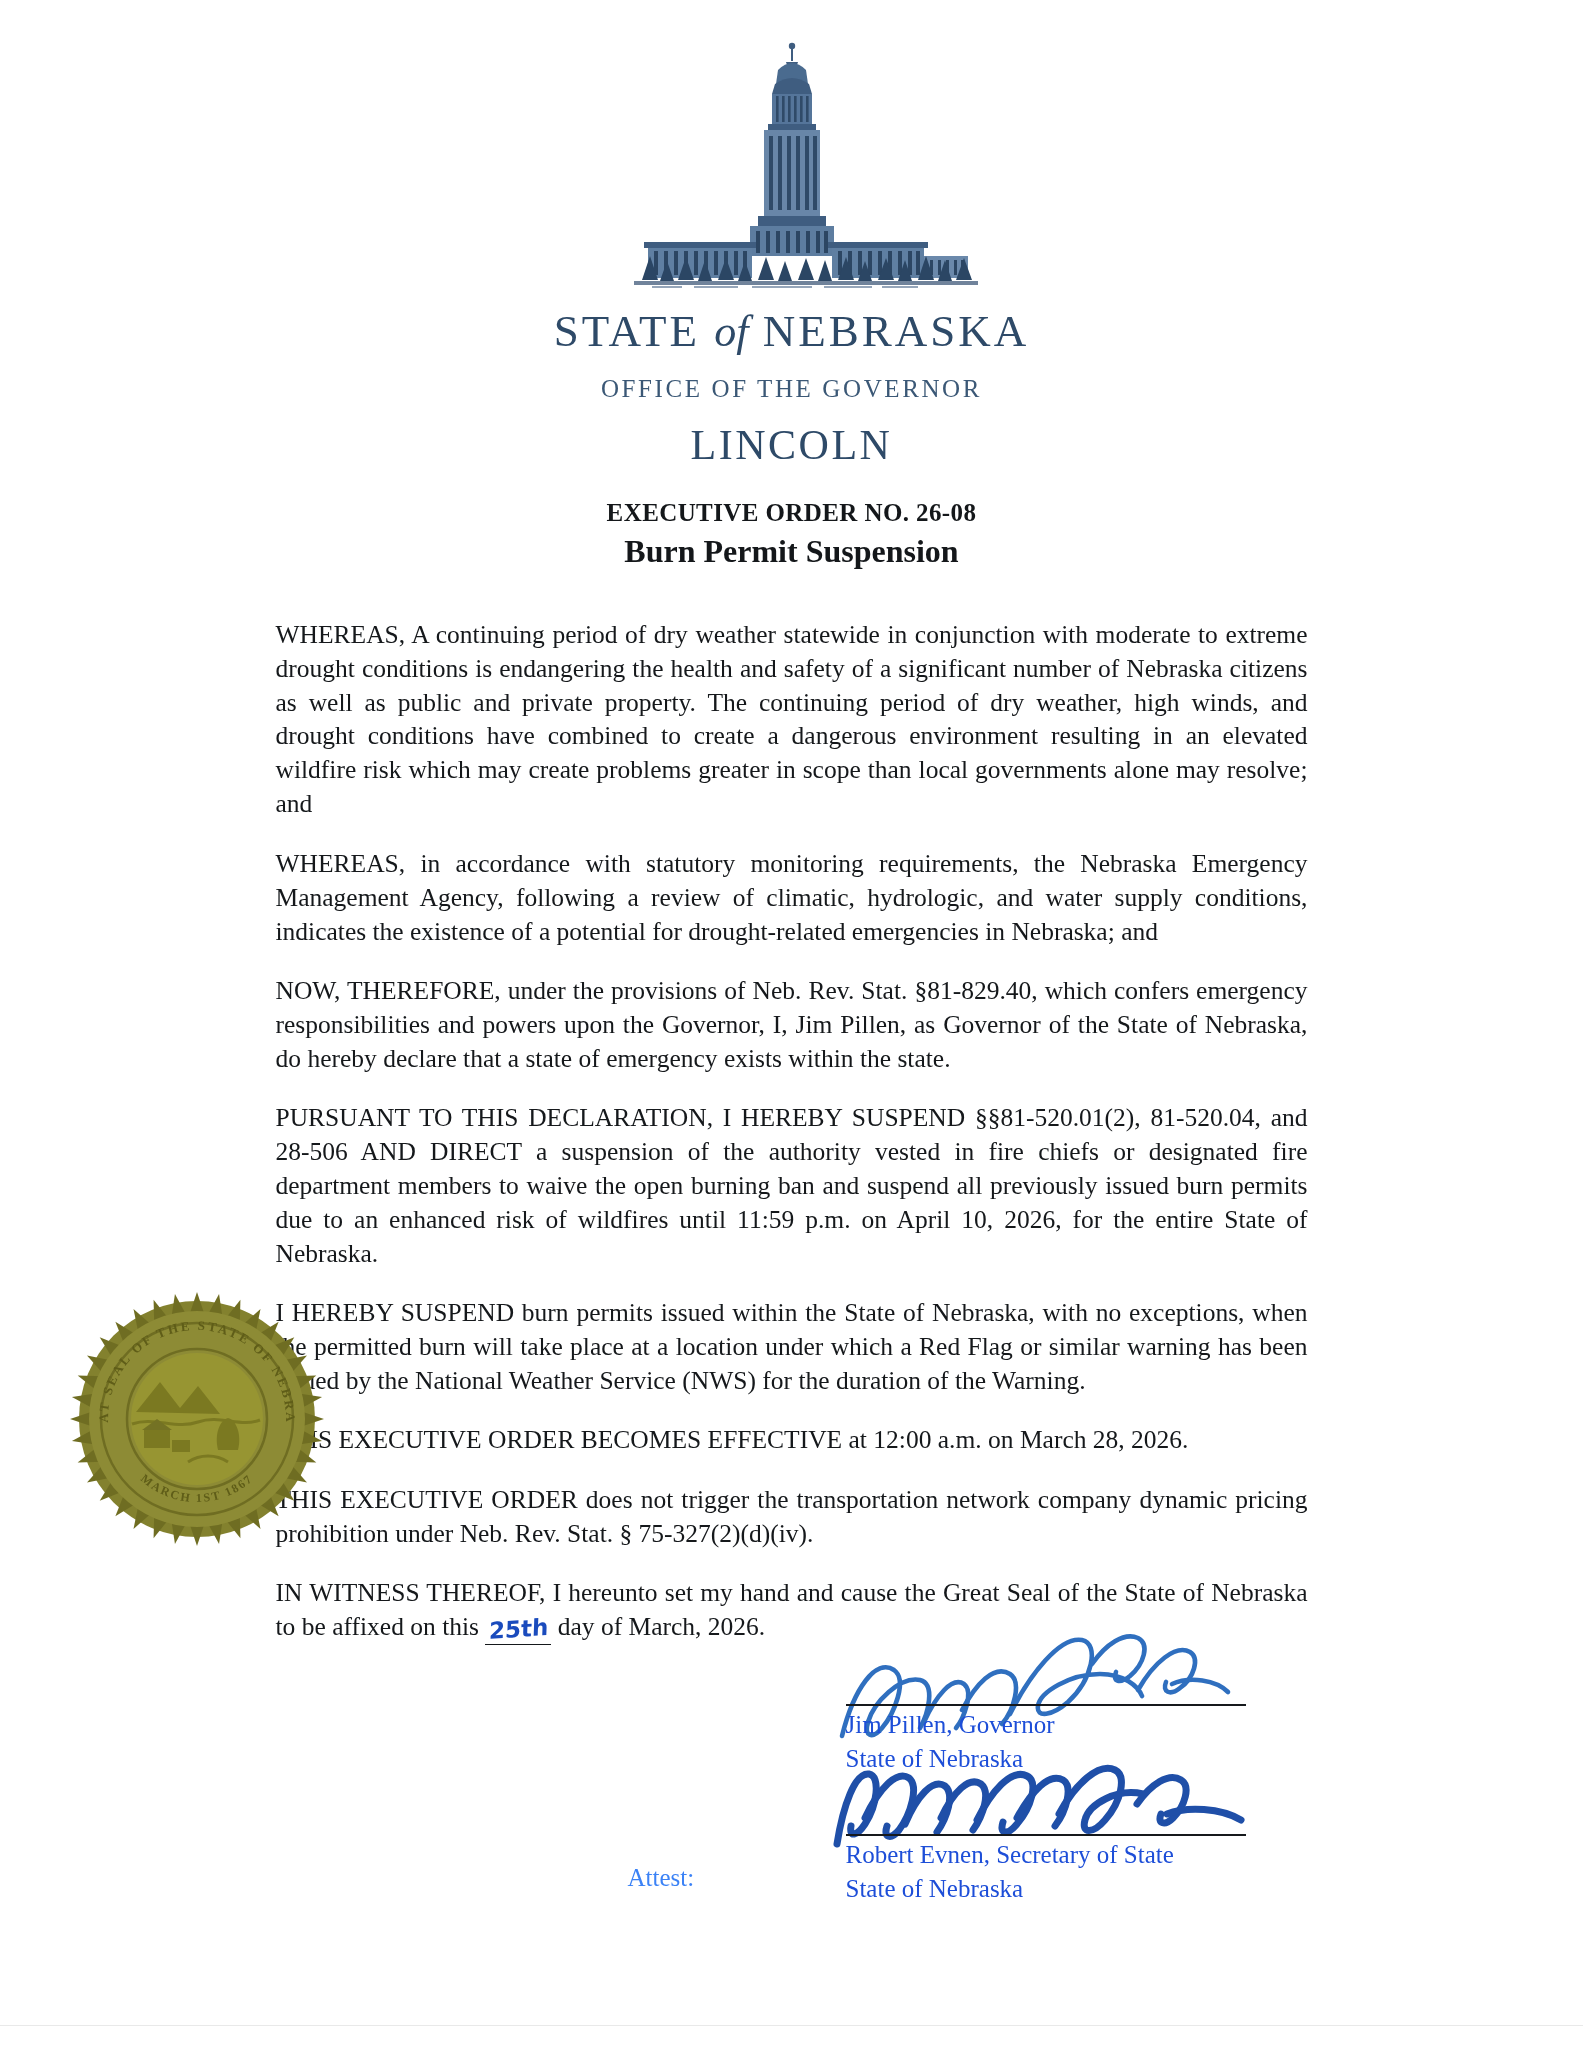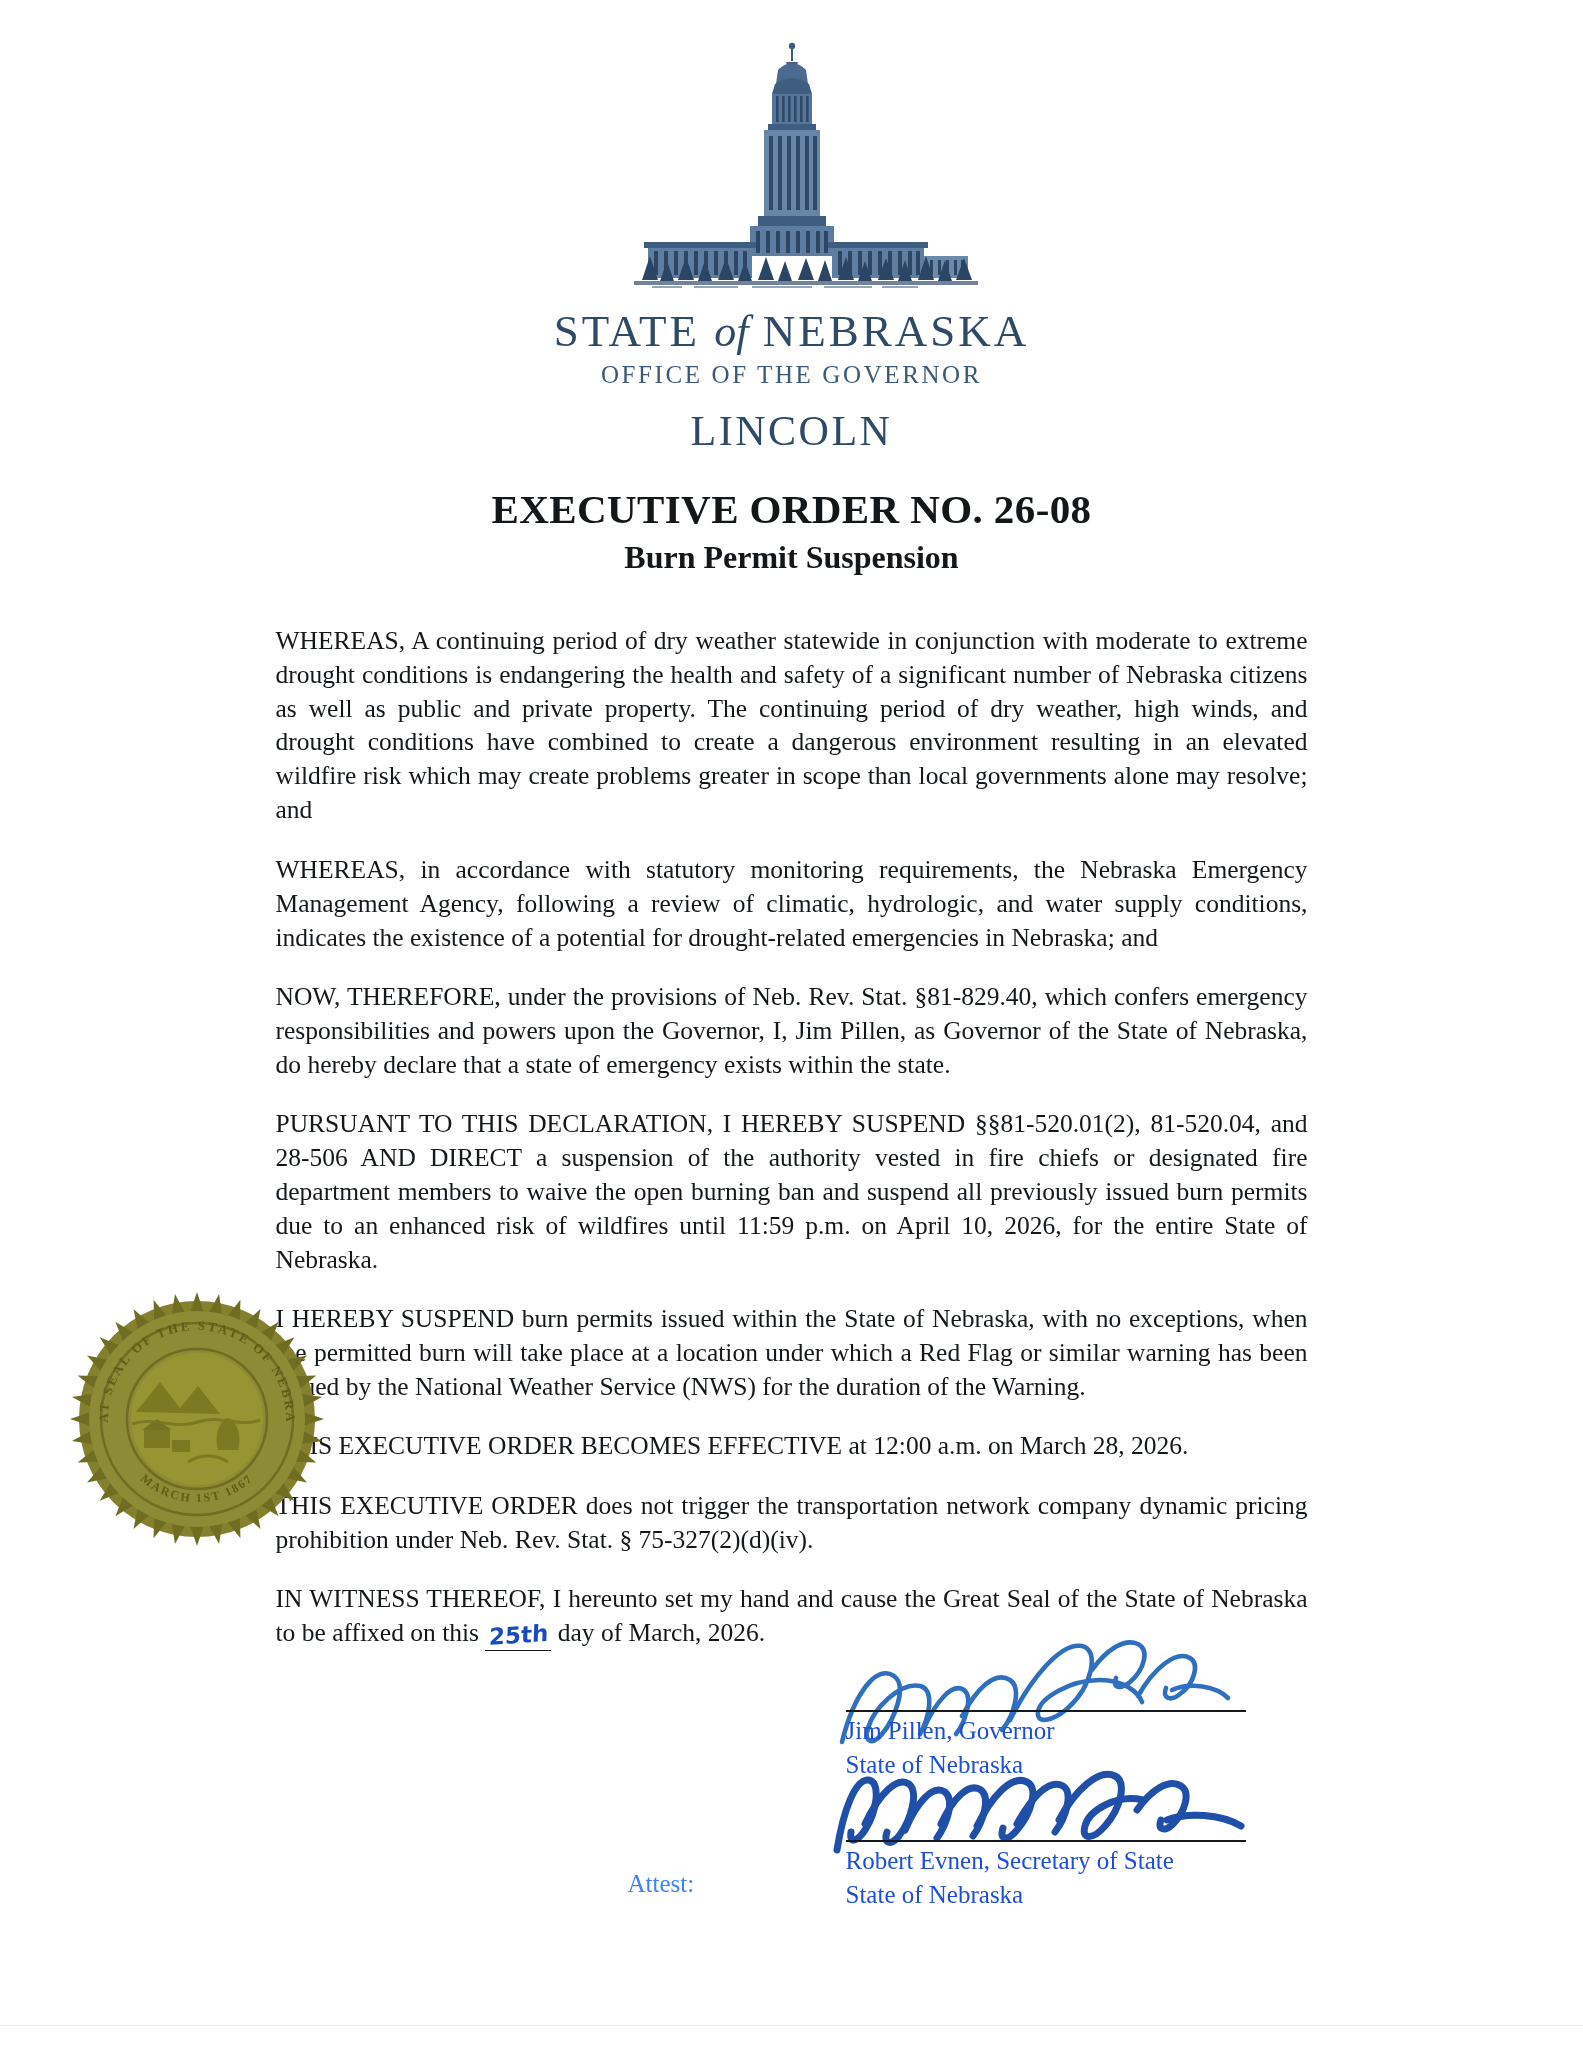--- a/index.html
+++ b/index.html
@@ -39,37 +39,37 @@
     letter-spacing: 3px;
     color: #2e4a68;
     line-height: 1.05;
   }
   .state-line .of {
     font-style: italic;
     letter-spacing: 0px;
     font-size: 44px;
   }
   .office-line {
-    margin-top: 6px;
+    margin-top: 20px;
     font-size: 25px;
     letter-spacing: 2.6px;
     color: #3b5876;
   }
   .city-line {
     margin-top: 18px;
     font-size: 42px;
     letter-spacing: 2.5px;
     color: #2e4a68;
   }
 
   
   .eo-number {
     margin-top: 30px;
     text-align: center;
-    font-size: 41px;
+    font-size: 25px;
     font-weight: bold;
     letter-spacing: 0.4px;
     color: #14171a;
   }
   .eo-subject {
     margin-top: 6px;
     text-align: center;
     font-size: 32px;
     font-weight: bold;
     color: #14171a;

